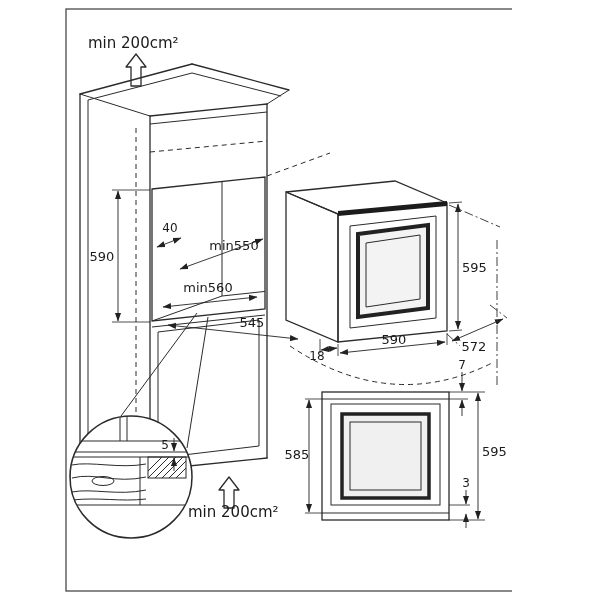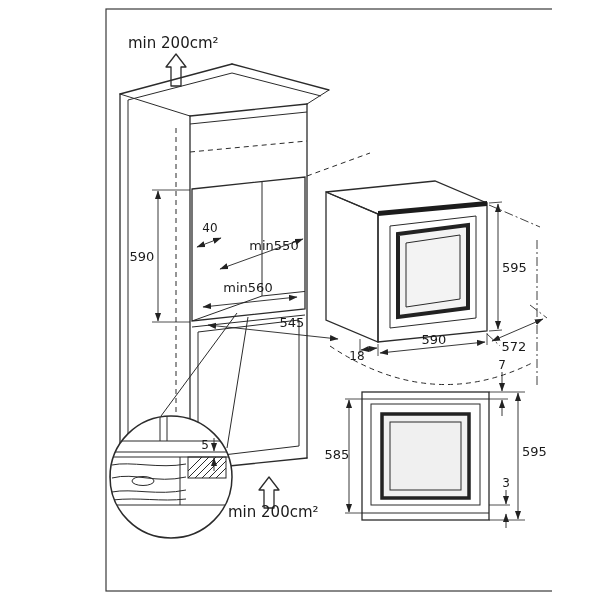--- a/index.html
+++ b/index.html
@@ -1,17 +1,17 @@
 <!DOCTYPE html>
 <html><head>
 <meta charset="utf-8">
 <style>
   html,body{margin:0;padding:0;background:#ffffff;}
   .page{position:relative;width:512px;height:600px;background:#ffffff;overflow:hidden;
-        font-family:"DejaVu Sans", sans-serif;margin-left:40px;}
+        font-family:"DejaVu Sans", sans-serif;}
   svg{position:absolute;left:0;top:0;}
   .ln{stroke:#2b2b2b;stroke-width:1.3;fill:none;stroke-linecap:round;}
   .thin{stroke:#2b2b2b;stroke-width:1;fill:none;}
   .dash{stroke:#2b2b2b;stroke-width:1;fill:none;stroke-dasharray:5 4;}
   .dashdot{stroke:#2b2b2b;stroke-width:0.9;fill:none;stroke-dasharray:9 3 2 3;}
   .dim{stroke:#222;stroke-width:0.9;fill:none;}
   .ext{stroke:#222;stroke-width:0.8;fill:none;}
   text{fill:#1a1a1a;font-family:"DejaVu Sans", sans-serif;}
   .t13{font-size:13px;}
   .t12{font-size:12px;}

